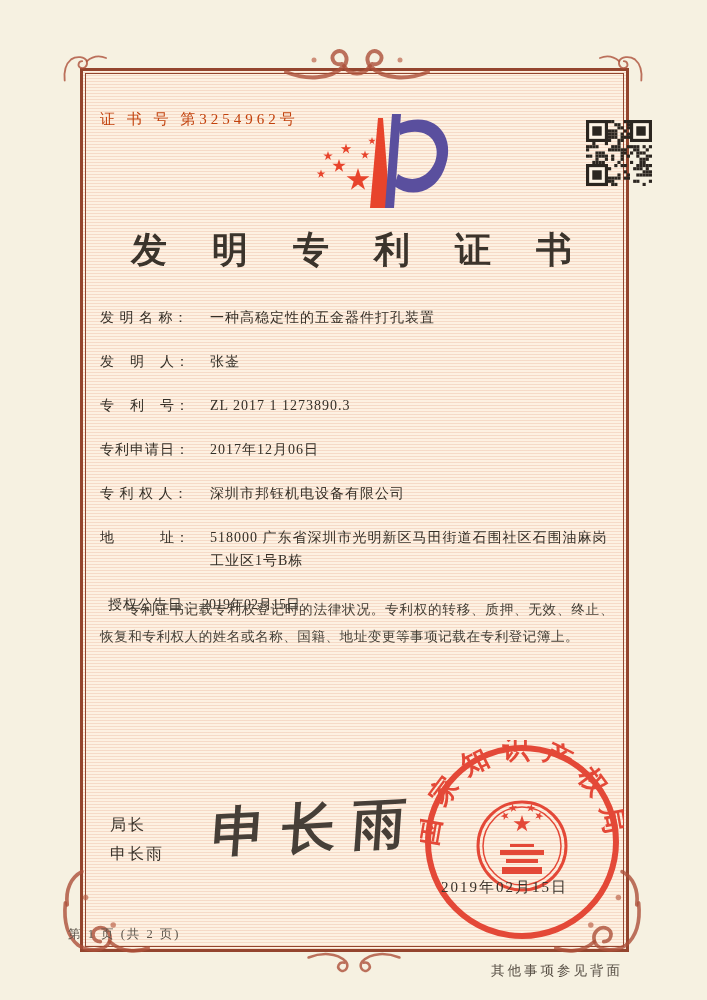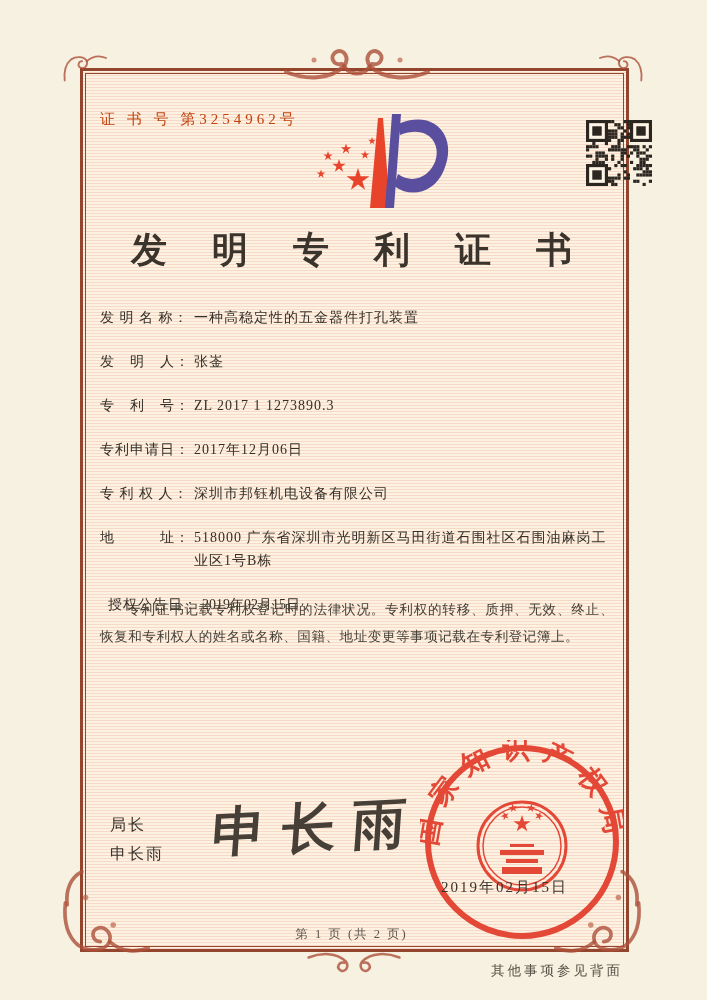--- a/index.html
+++ b/index.html
@@ -29,21 +29,21 @@
   
   .certno{
     position:absolute;left:100px;top:110px;
     font-size:15px;letter-spacing:4px;color:#c2410c;
   }
   .title{
     position:absolute;left:80px;top:226px;width:543px;text-align:center;
     font-size:36px;font-weight:bold;letter-spacing:18px;color:#3b342c;text-indent:18px;
   }
   .fields{position:absolute;left:100px;top:306px;width:515px;color:#352f27;}
-  .frow{display:flex;margin-bottom:21px;font-size:14px;line-height:23px;}
+  .frow{display:flex;margin-bottom:21px;font-size:14px;line-height:23px;gap:16px;}
   .flabel{width:94px;flex:none;white-space:nowrap;letter-spacing:1px;}
   .fvalue{flex:1;letter-spacing:1px;}
   .frow.grant .pair{display:flex;}
   .frow.grant .p1{width:296px;flex:none;margin-left:8px;}
   .paras{
     position:absolute;left:100px;top:596px;width:514px;
     font-size:13.6px;line-height:27px;color:#464037;text-align:justify;letter-spacing:.5px;
   }
   .paras p{margin:0;text-indent:2em;}
   .officer{position:absolute;left:110px;top:810px;font-size:16px;line-height:29px;color:#3a332b;letter-spacing:2px;}
@@ -51,21 +51,21 @@
     position:absolute;left:212px;top:792px;
     font-size:54px;font-weight:bold;color:#2e2822;letter-spacing:16px;
     transform:rotate(-3deg) skewX(-7deg);opacity:.88;
   }
   .seal{position:absolute;left:420px;top:740px;width:204px;height:204px;opacity:.92;}
   .sealdate{
     position:absolute;left:441px;top:878px;
     font-size:15px;color:#3a332b;letter-spacing:2px;z-index:3;
   }
   .pageno{
-    position:absolute;left:80px;top:926px;width:543px;text-align:center;
+    position:absolute;left:68px;top:926px;width:543px;
     font-size:12.5px;color:#5c544a;letter-spacing:2px;
   }
   .backnote{
     position:absolute;left:80px;top:962px;width:543px;text-align:right;
     font-size:13.5px;color:#564e44;letter-spacing:3px;
   }
   .logo{position:absolute;left:308px;top:104px;width:152px;height:114px;}
   .qr{position:absolute;left:586px;top:120px;width:66px;height:66px;}
 </style>
 </head>

